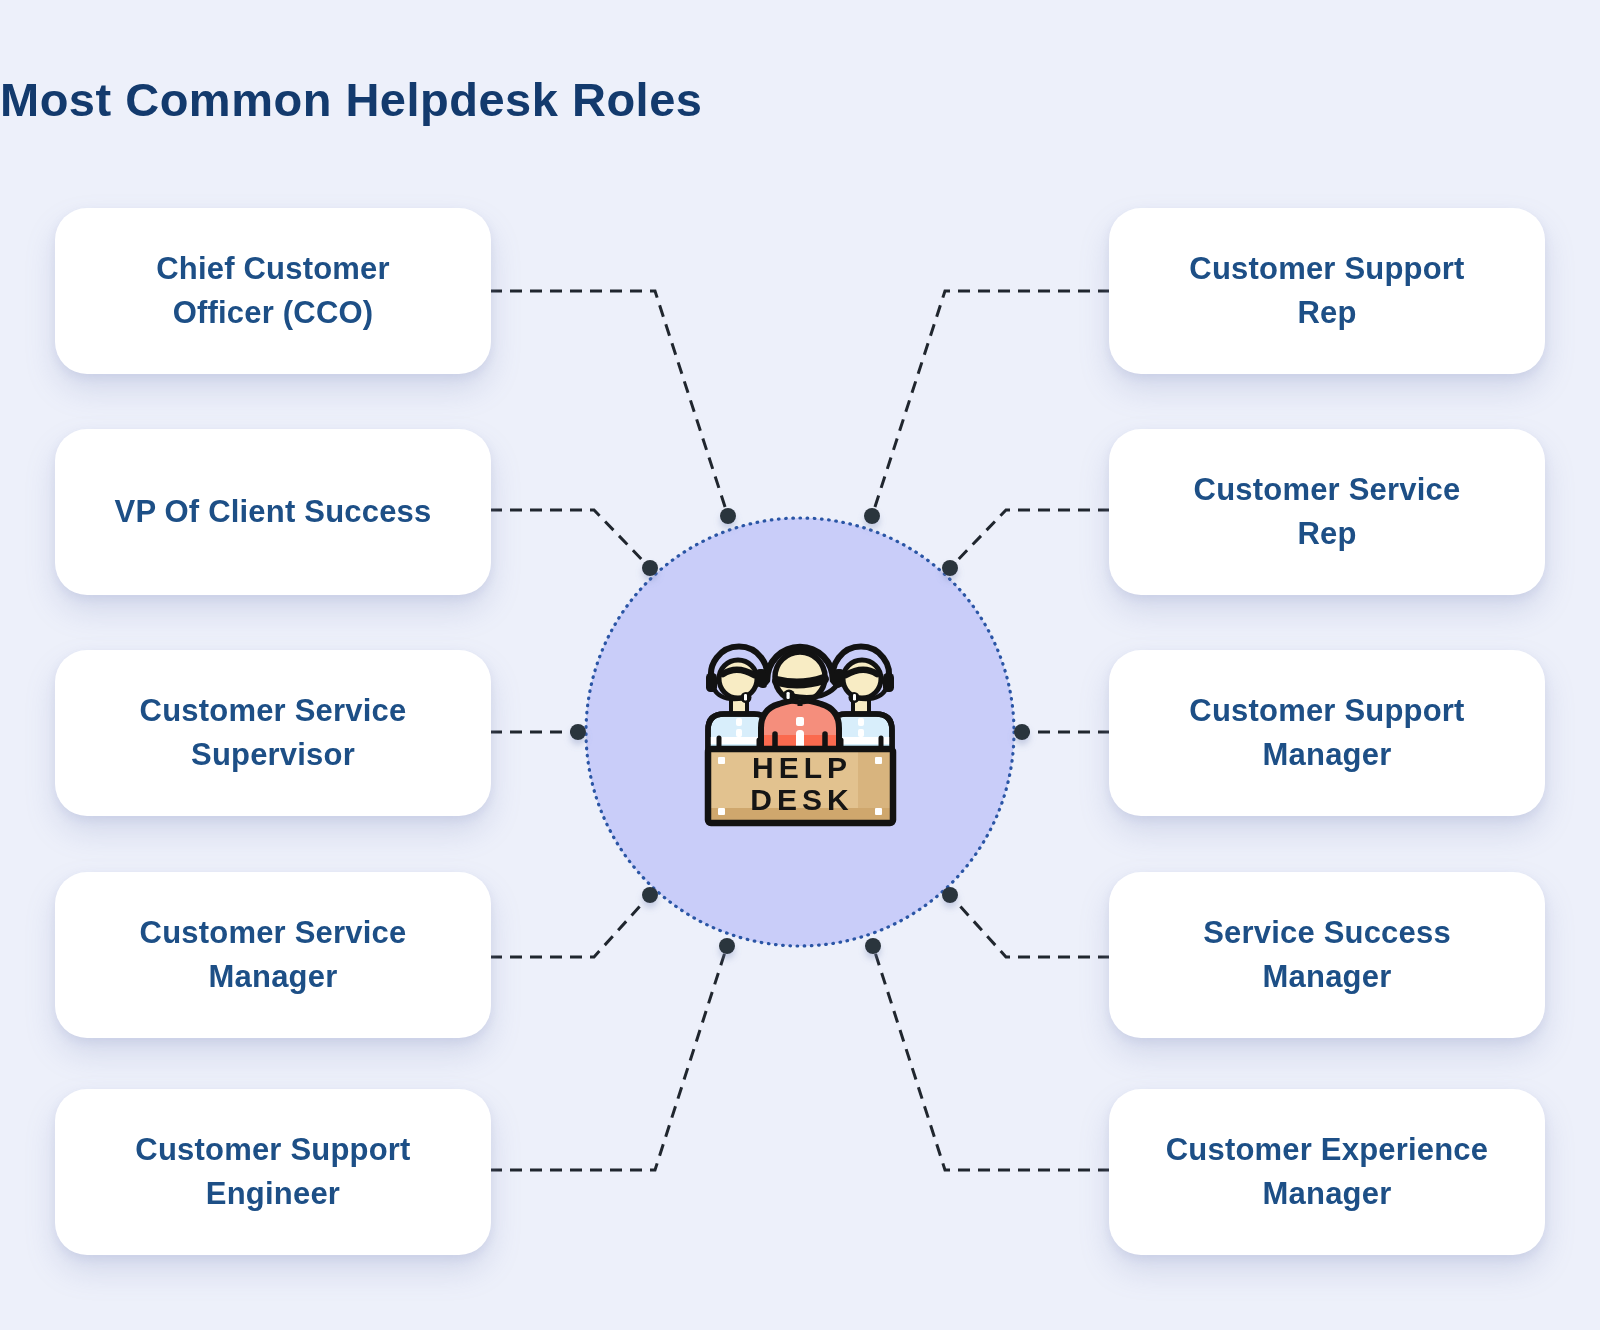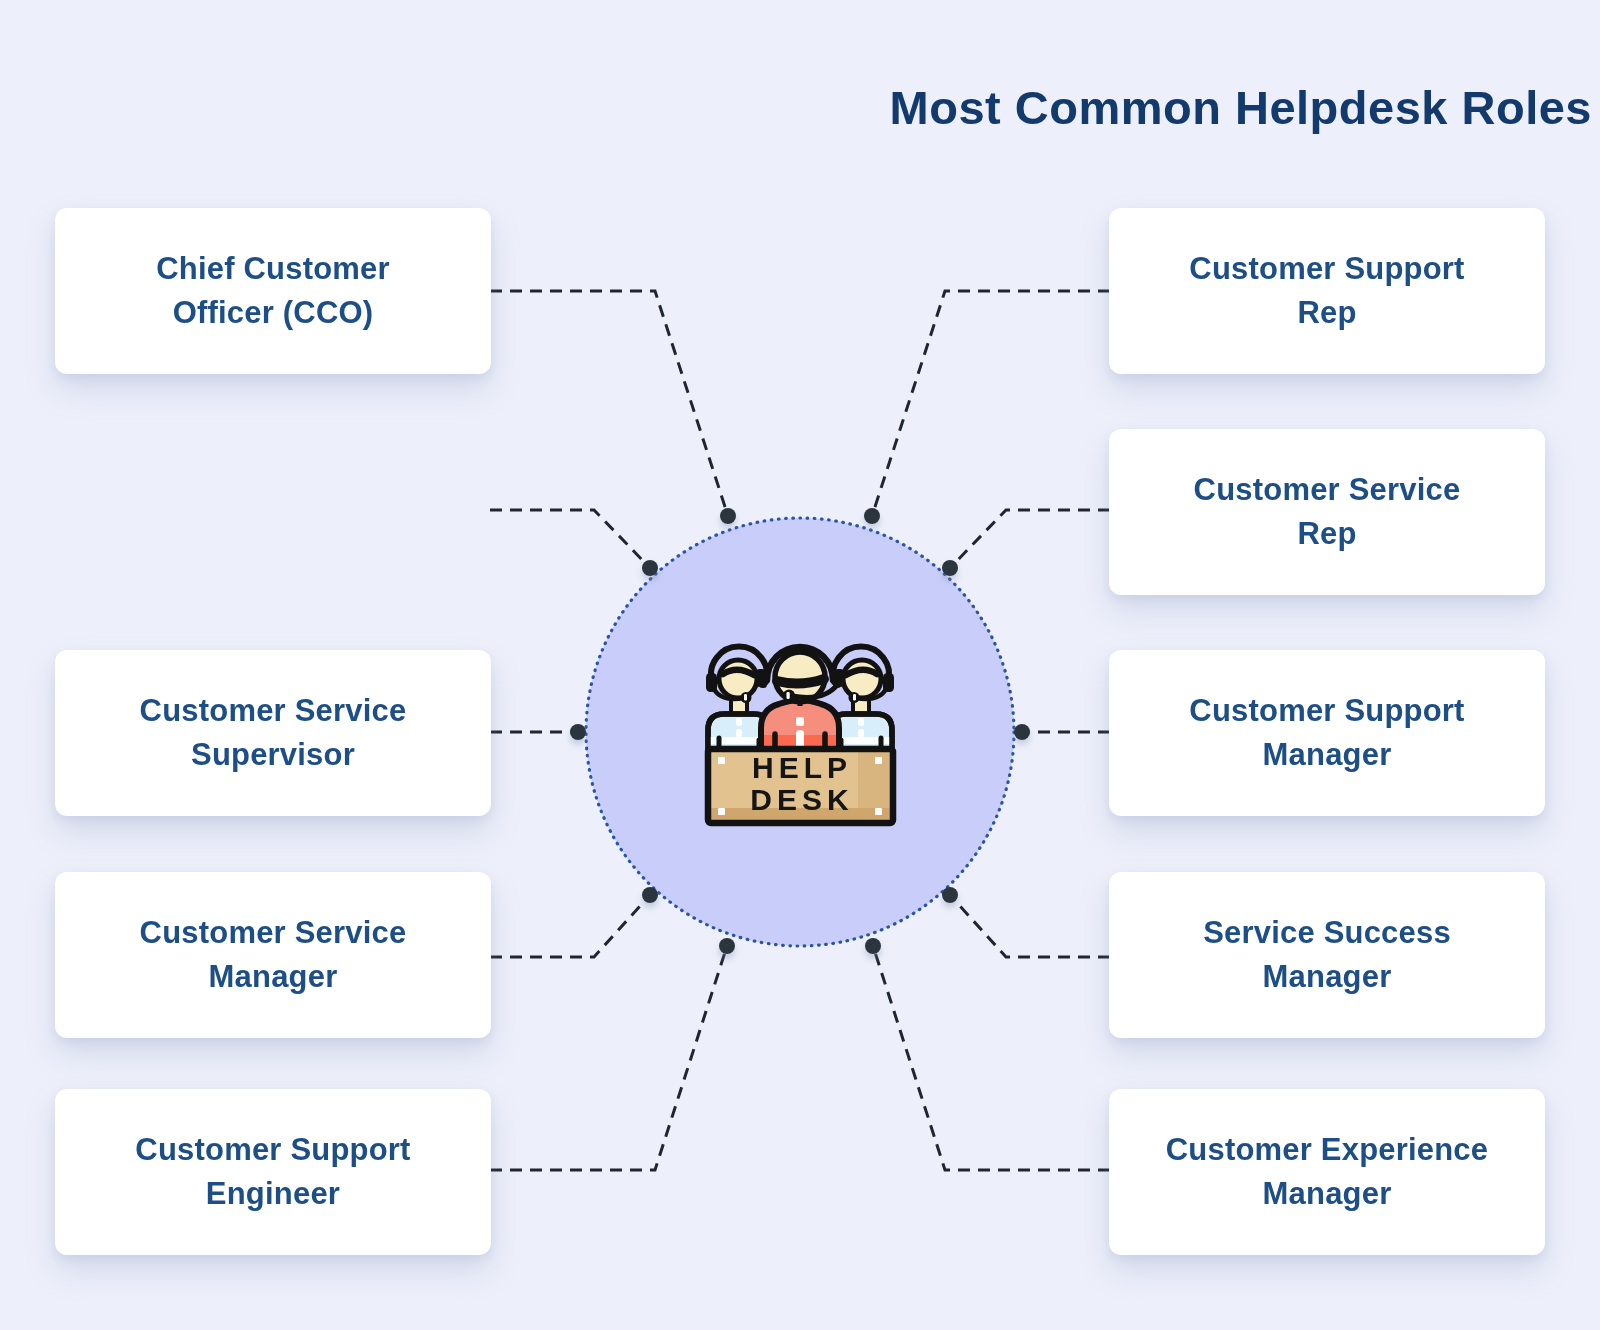--- a/index.html
+++ b/index.html
@@ -1,28 +1,28 @@
 <!DOCTYPE html>
 <html><head>
 <meta charset="utf-8">
 <style>
   html,body{margin:0;padding:0;background:#edf0fa;}
   .canvas{
     position:relative;width:1600px;height:1330px;overflow:hidden;
     background:#edf0fa;font-family:"Liberation Sans",sans-serif;
   }
   .page-title{
-    position:absolute;left:0;right:0;top:72px;margin:8px;
-    text-align:right;font-size:47px;font-weight:700;color:#133a6d;
+    position:absolute;left:0;right:0;top:72px;margin:0;
+    text-align:left;font-size:47px;font-weight:700;color:#133a6d;
     letter-spacing:0.5px;
   }
   .diagram-art{position:absolute;left:0;top:0;pointer-events:none;}
   .role-card{
     position:absolute;width:436px;height:166px;background:#ffffff;
-    border-radius:12px;display:flex;align-items:center;justify-content:center;
+    border-radius:32px;display:flex;align-items:center;justify-content:center;
     box-shadow:0 16px 30px rgba(125,138,185,0.22),0 4px 10px rgba(125,138,185,0.14);
   }
   .role-label{
     white-space:pre-line;text-align:center;color:#1d4f86;
     font-size:31px;line-height:1.42;font-weight:600;letter-spacing:0.2px;
   }
   .col-left{left:55px;}
   .col-right{left:1109px;}
   .row-1{top:208px;}
   .row-2{top:429px;}
@@ -152,20 +152,23 @@
         <text class="sign-text" x="2" y="46" text-anchor="middle">HELP</text>
         <text class="sign-text" x="2" y="78" text-anchor="middle">DESK</text>
       </g>
     </g>
   </svg>
 
   <div class="role-card col-left row-1">
     <span class="role-label">Chief Customer
 Officer (CCO)</span>
   </div>
+  <div class="role-card col-left row-2">
+    <span class="role-label">VP Of Client Success</span>
+  </div>
   <div class="role-card col-left row-3">
     <span class="role-label">Customer Service
 Supervisor</span>
   </div>
   <div class="role-card col-left row-4">
     <span class="role-label">Customer Service
 Manager</span>
   </div>
   <div class="role-card col-left row-5">
     <span class="role-label">Customer Support

